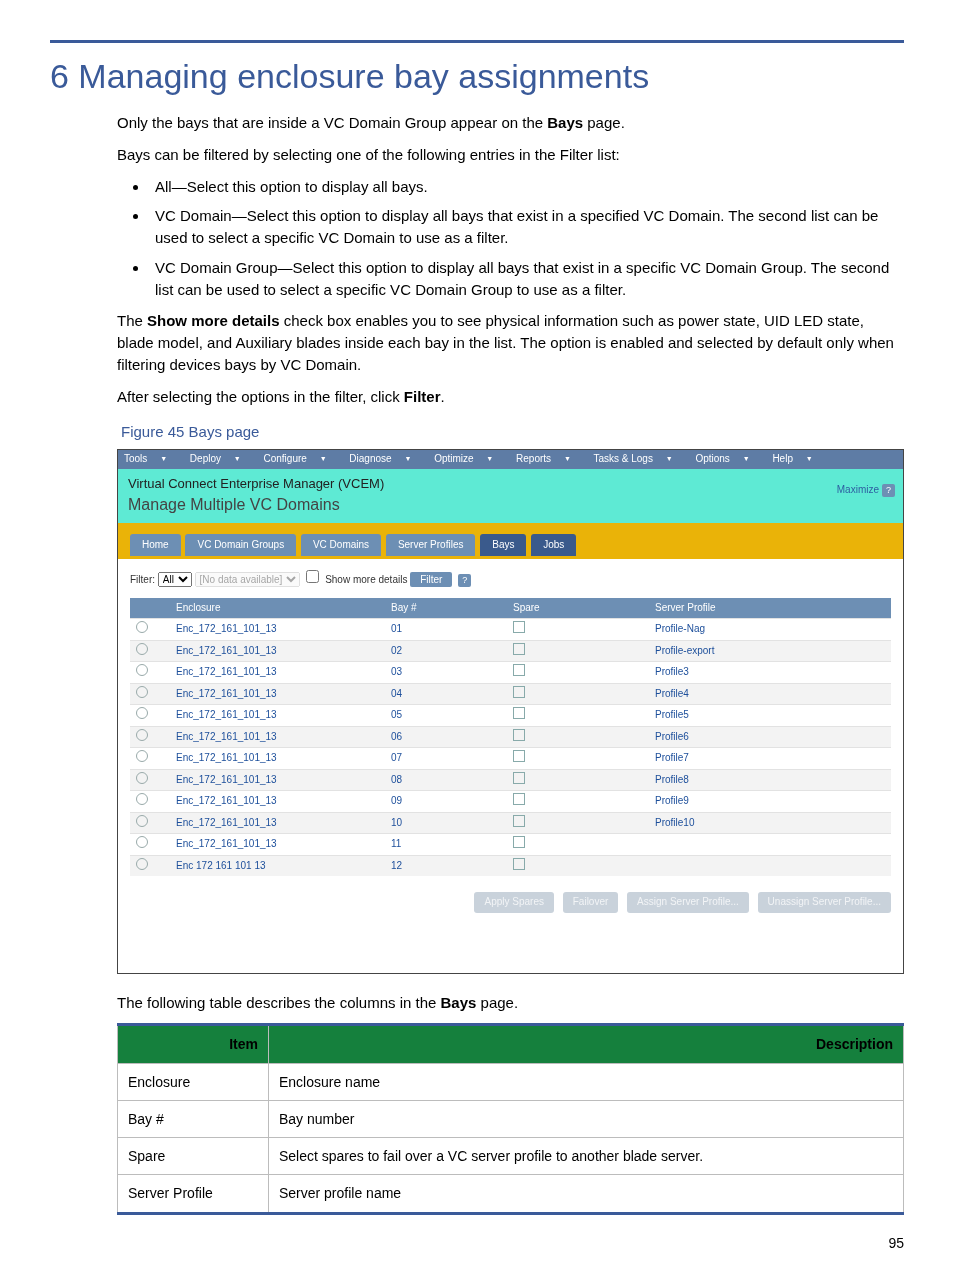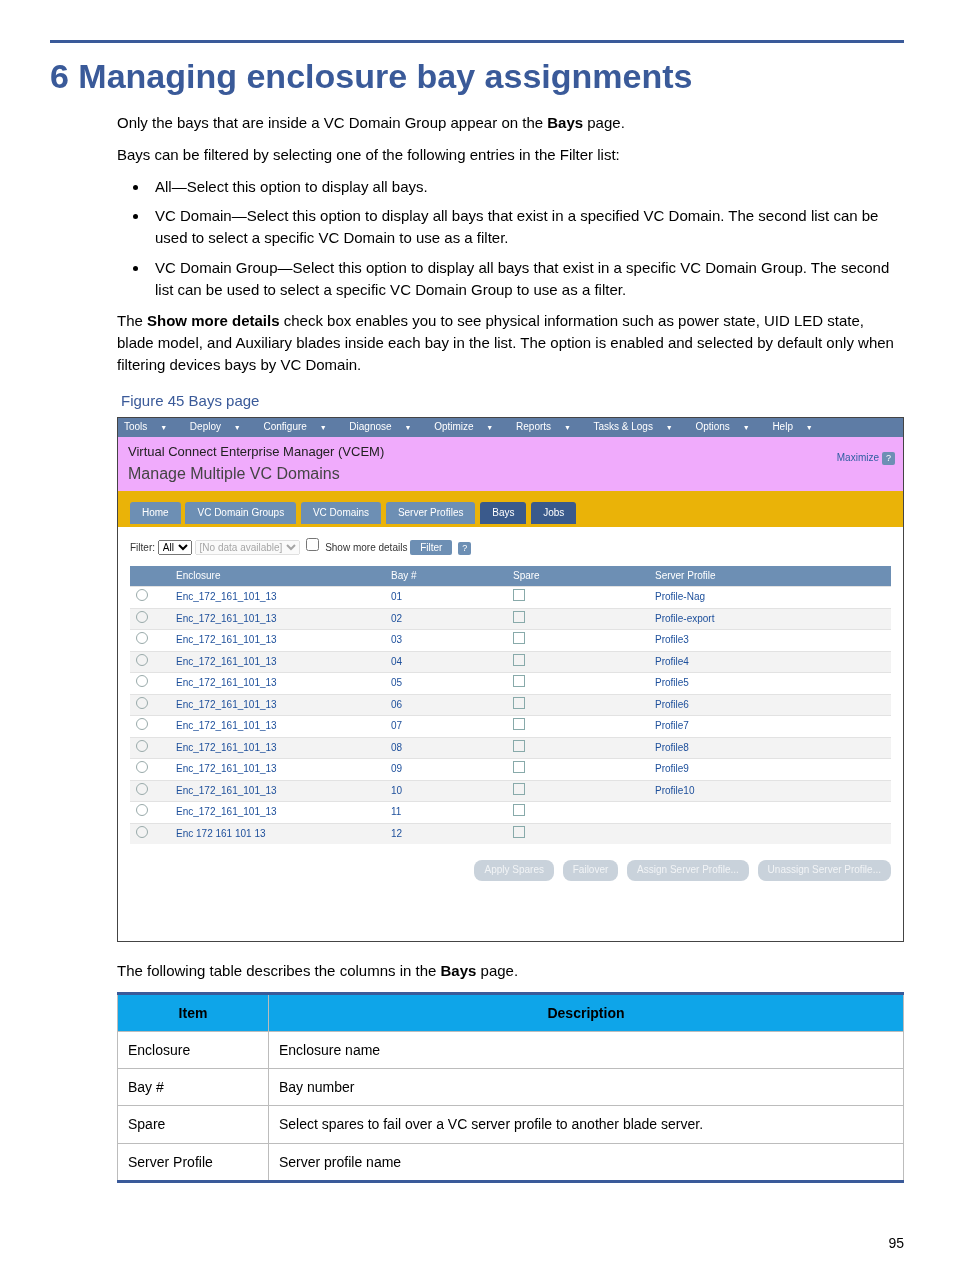--- a/index.html
+++ b/index.html
@@ -1,49 +1,49 @@
 <!DOCTYPE html>
 <html><head>
 <meta charset="utf-8">
 <style>
 html,body{margin:0;padding:0;font-family:Arial,Helvetica,sans-serif;color:#000;background:#fff}
 .page{width:954px;margin:0 auto;position:relative;min-height:1271px;padding:40px 50px 20px 50px;box-sizing:border-box}
 .top-border{border-top:3px solid #3a5a99;margin-bottom:14px}
-h1{font-size:34px;font-weight:700;color:#3a5a99;margin:0 0 16px 0;letter-spacing:0px}
+h1{font-size:34px;font-weight:400;color:#3a5a99;margin:0 0 16px 0;letter-spacing:0px}
 .content{margin-left:67px;font-size:15px;line-height:1.45}
 .content p{margin:8px 0 10px 0}
 .content ul{margin:4px 0 10px 0;padding-left:32px}
 .content li{margin:8px 0;padding-left:6px}
 .figcap{color:#3a5a99;font-weight:normal;font-size:15px;margin:14px 0 6px 4px}
 .scr{border:1px solid #444;margin-bottom:18px;background:#fff;font-size:10px}
 .menubar{background:#5e7ca5;color:#fff;padding:2px 6px;font-size:10px}
 .menubar span{margin-right:10px}
-.vcemhead{background:#f0abfc;padding:6px 10px;position:relative}
+.vcemhead{background:#5eead4;padding:6px 10px;position:relative}
 .vcemhead .t1{font-size:13px;color:#222}
 .vcemhead .t2{font-size:16px;color:#444}
 .vcemhead .max{position:absolute;right:8px;top:14px;color:#2e5fa1;font-size:10px}
 .help-q{display:inline-block;width:13px;height:13px;background:#6d8fb4;color:#fff;font-size:9px;text-align:center;line-height:13px;margin-left:3px;border-radius:2px}
 .tabbar{background:#eab308;padding:10px 12px 4px 12px}
 .tab{display:inline-block;padding:4px 12px;font-size:10px;margin-right:2px;color:#fff;border-radius:3px 3px 0 0;position:relative;top:1px}
 .tab.inactive{background:#6d8fb4}
 .tab.active{background:#3a5a8c}
 .filterbar{padding:8px 12px 10px 12px;font-size:10px;color:#333}
 .filterbar select{font-size:10px}
 .filtbtn{background:#6d8fb4;color:#fff;border:none;padding:2px 10px;font-size:10px;border-radius:2px}
 .gridwrap{padding:0 12px 10px 12px}
 .grid{width:100%;border-collapse:collapse;font-size:10px}
 .grid th{background:#6d8fb4;color:#fff;text-align:left;padding:3px 6px;font-weight:normal}
 .grid td{padding:2px 6px;color:#1d4f9b;border-top:1px solid #e2e2e2}
 .grid tr.alt td{background:#f3f3f3}
 .status-dot{display:inline-block;width:10px;height:10px;border-radius:50%;border:1px solid #9aa;margin:0}
 .chk{display:inline-block;width:10px;height:10px;border:1px solid #8aa}
 .actionbar{text-align:right;padding:6px 12px 60px 12px}
-.abtn{display:inline-block;padding:3px 10px;font-size:10px;border-radius:8px;background:#c9d2db;color:#f2f4f6;margin-left:6px}
+.abtn{display:inline-block;padding:3px 10px;font-size:10px;border-radius:3px;background:#c9d2db;color:#f2f4f6;margin-left:6px}
 .desc-table{width:100%;border-collapse:collapse;margin-top:6px;font-size:14px}
-.desc-table th{background:#0ea5e9;text-align:center;padding:8px 10px;border:1px solid #bcbcbc;font-weight:bold;border-top:3px solid #3a5a99}
+.desc-table th{background:#15803d;text-align:right;padding:8px 10px;border:1px solid #bcbcbc;font-weight:bold;border-top:3px solid #3a5a99}
 .desc-table td{padding:8px 10px;border:1px solid #bcbcbc}
 .desc-table tr:last-child td{border-bottom:3px solid #3a5a99}
 .pagenum{position:absolute;bottom:20px;right:50px;font-size:14px}
 .tri{font-size:7px;vertical-align:middle}
 </style>
 </head>
 <body>
 
 <div class="page">
 <div class="top-border"></div>
@@ -61,20 +61,23 @@
 <ul>
 <li>All—Select this option to display all bays.</li>
 <li>VC Domain—Select this option to display all bays that exist in a specified VC Domain. The second list can be used to select a specific VC Domain to use as a filter.</li>
 <li>VC Domain Group—Select this option to display all bays that exist in a specific VC Domain Group. The second list can be used to select a specific VC Domain Group to use as a filter.</li>
 </ul>
 
 <p>
 <span>The </span><b>Show more details</b><span> check box enables you to see physical information such as power state, UID LED state, blade model, and Auxiliary blades inside each bay in the list. The option is enabled and selected by default only when filtering devices bays by VC Domain.</span>
 </p>
 
+<p>
+<span>After selecting the options in the filter, click </span><b>Filter</b><span>.</span>
+</p>
 
 <div class="figcap">Figure 45 Bays page</div>
 
 <div class="scr">
   <div class="menubar">
     <span><span>Tools</span> <span class="tri">▼</span></span>
     <span><span>Deploy</span> <span class="tri">▼</span></span>
     <span><span>Configure</span> <span class="tri">▼</span></span>
     <span><span>Diagnose</span> <span class="tri">▼</span></span>
     <span><span>Optimize</span> <span class="tri">▼</span></span>

